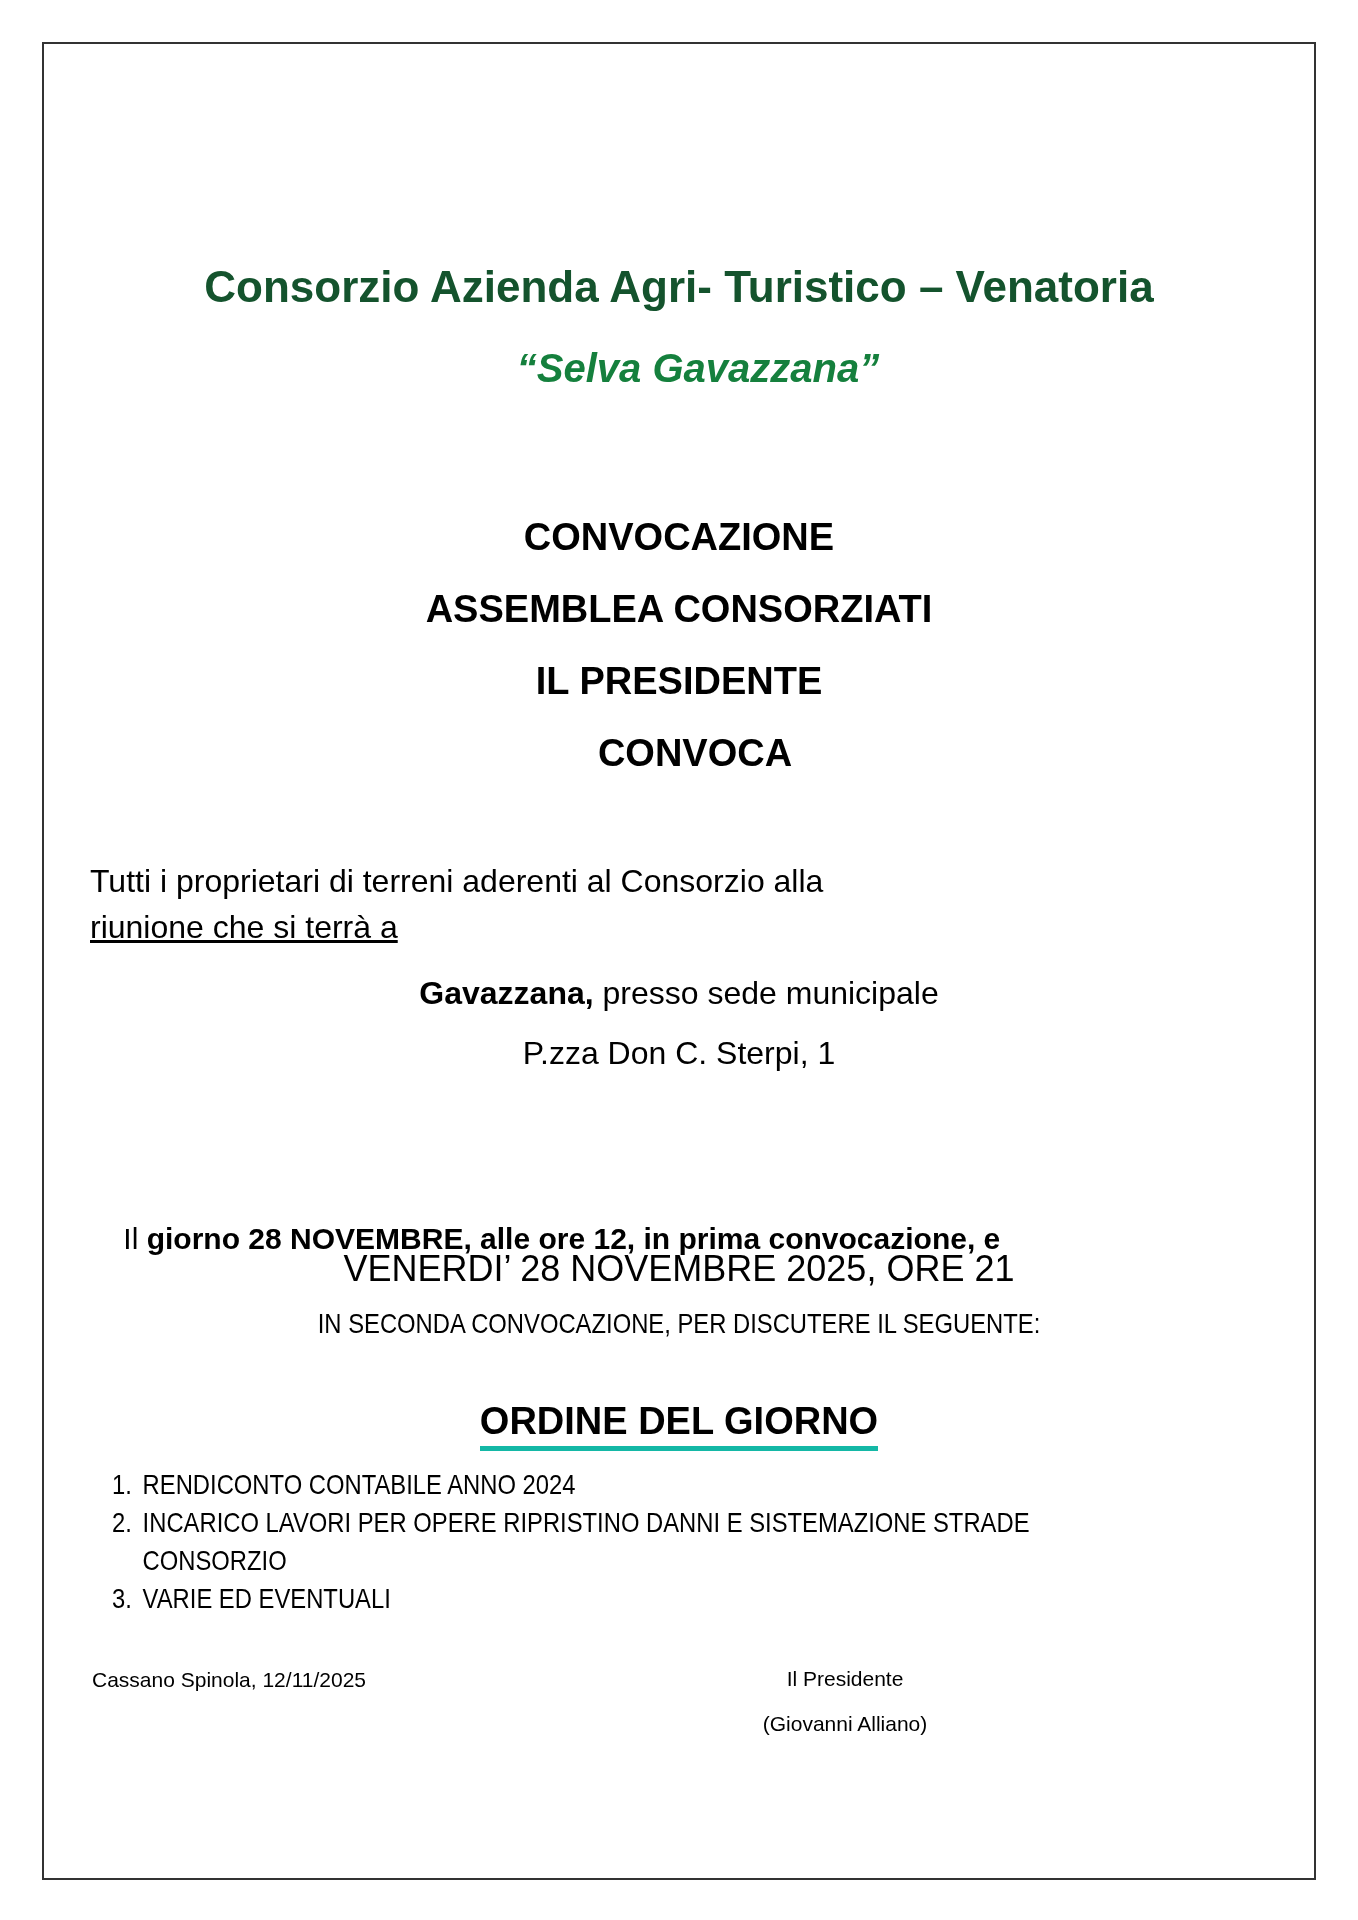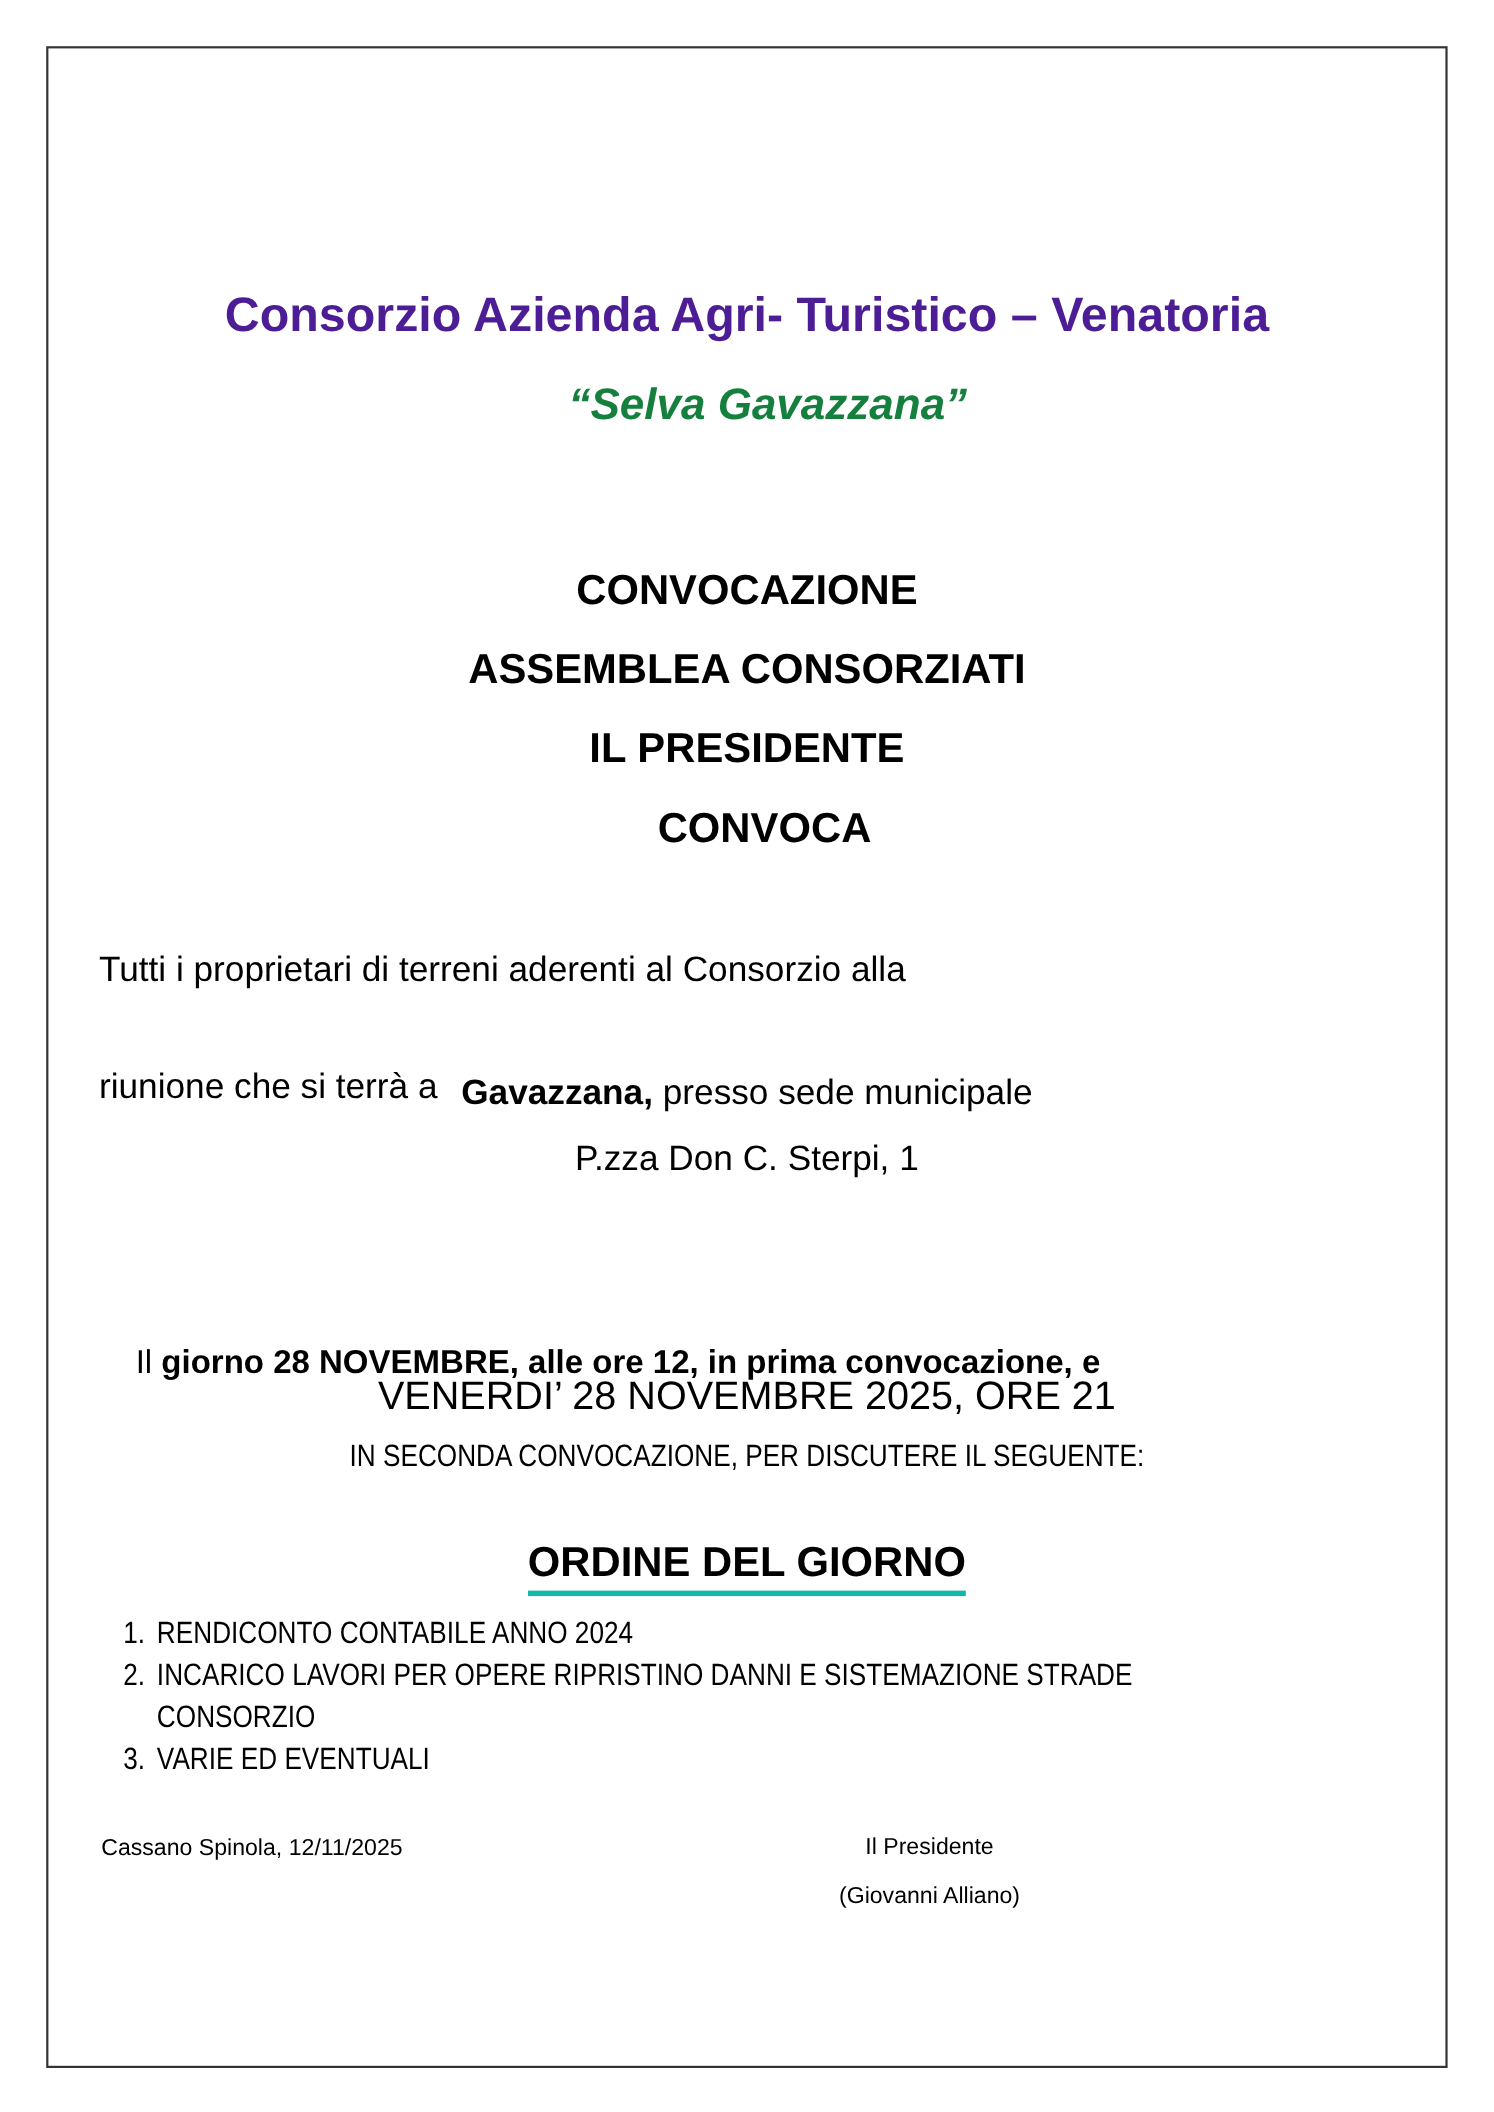--- a/index.html
+++ b/index.html
@@ -33,21 +33,21 @@
   }
   .leftline {
     position: absolute;
     left: 90px;
   }
   .org-title {
     top: 262px;
     font-size: 44px;
     font-weight: bold;
     letter-spacing: 0px;
-    color: #4c1d95;
+    color: #14532d;
   }
   .org-subtitle {
     top: 346px;
     font-size: 40px;
     font-weight: bold;
     font-style: italic;
     color: #15803d;
     margin-left: 19px;
   }
   .heading {
@@ -56,21 +56,21 @@
   }
   .h0 { top: 516px; }
   .h1 { top: 588px; }
   .h2 { top: 660px; }
   .h3 { top: 732px; margin-left: 16px; }
   .bodytext {
     font-size: 32px;
     line-height: 1.2;
   }
   .intro1 { top: 862px; }
-  .intro2 { top: 968px; }
+  .intro2 { top: 908px; text-decoration: underline; }
   .location { top: 974px; }
   .address { top: 1034px; }
   .first-call {
     top: 1188px;
     font-size: 30px;
     white-space: pre-wrap;
   }
   .first-call strong { font-weight: bold; }
   .second-call {
     top: 1248px;

